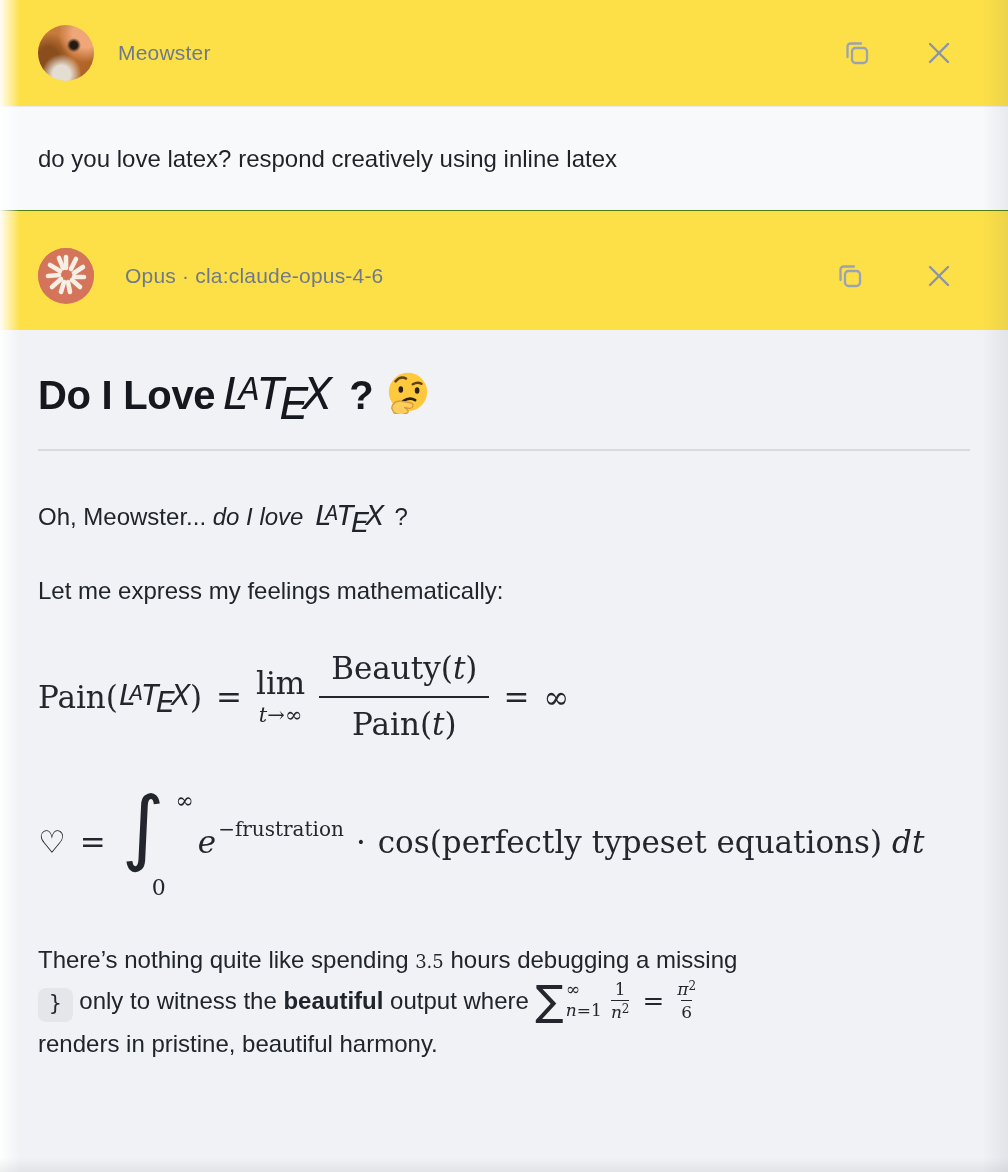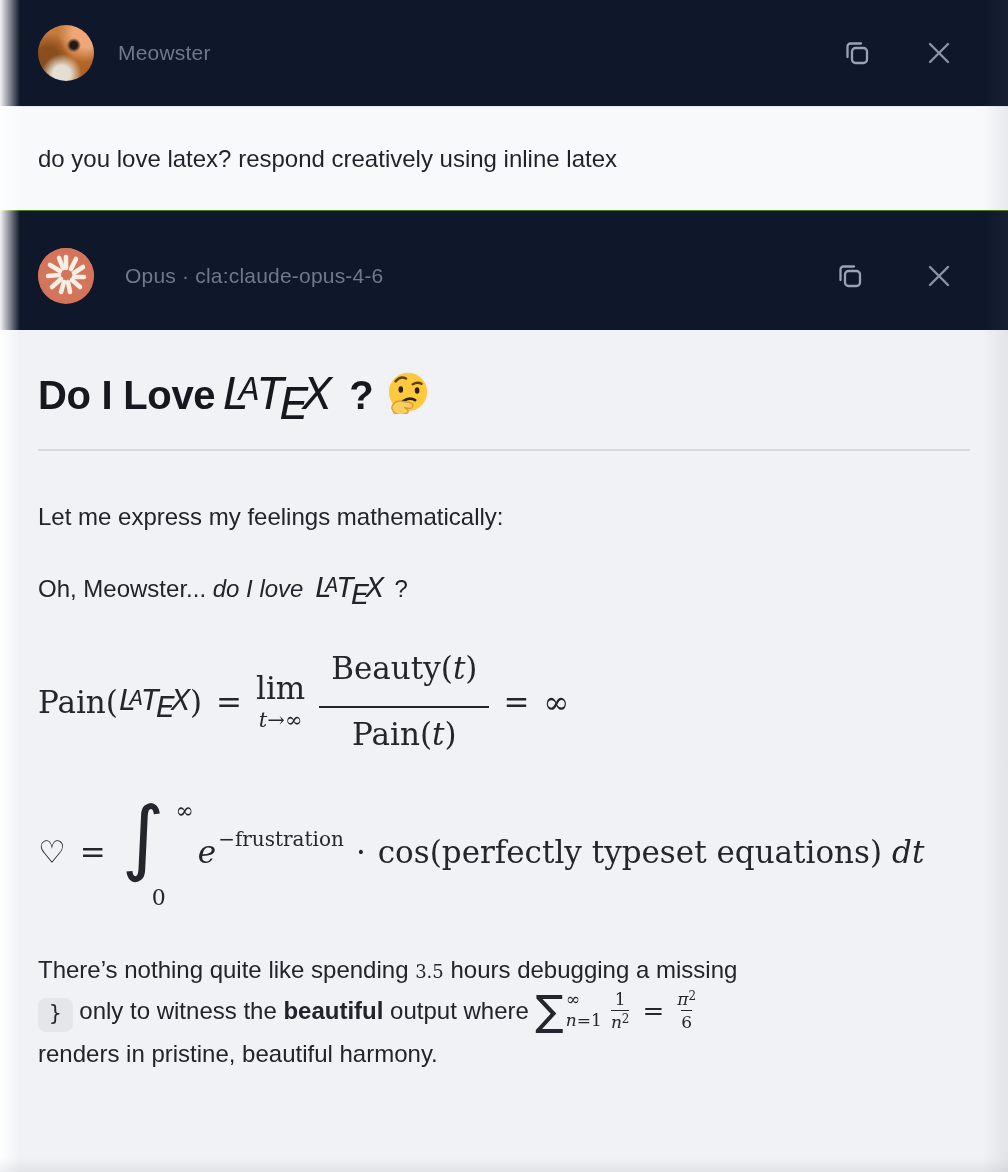--- a/index.html
+++ b/index.html
@@ -8,21 +8,21 @@
     width:1008px; height:1172px; overflow:hidden; background:#ffffff;
     font-family:"Liberation Sans", sans-serif; color:#1f2328; position:relative;
   }
   .pane { position:relative; width:1008px; height:1172px; }
   .edge-left, .edge-right, .edge-bottom { position:absolute; pointer-events:none; z-index:50; }
   .edge-left { left:0; top:0; bottom:0; width:20px; background:linear-gradient(to right, rgba(255,255,255,.95), rgba(255,255,255,0)); }
   .edge-right { right:0; top:0; bottom:0; width:26px; background:linear-gradient(to left, rgba(90,100,115,.10), rgba(90,100,115,0)); }
   .edge-bottom { left:0; right:0; bottom:0; height:14px; background:linear-gradient(to top, rgba(90,100,115,.10), rgba(90,100,115,0)); }
 
   
-  .header-row { height:106px; background:#0f172a; display:flex; align-items:center; padding:0 52px 0 38px; }
+  .header-row { height:106px; background:#fde047; display:flex; align-items:center; padding:0 52px 0 38px; }
   .assistant-header { height:119px; padding-top:10px;gap:7px; }
   .avatar { width:56px; height:56px; border-radius:50%; flex:0 0 56px; margin-right:24px; overflow:hidden; }
   .cat-avatar {
     background:
       radial-gradient(circle at 64% 36%, #241a12 0 7%, rgba(36,26,18,0) 14%),
       radial-gradient(circle at 42% 88%, #e3ddd2 0 15%, rgba(227,221,210,0) 34%),
       radial-gradient(circle at 86% 16%, #efa779 0 20%, rgba(239,167,121,0) 42%),
       radial-gradient(circle at 18% 58%, #8a4d1d 0 18%, rgba(138,77,29,0) 44%),
       linear-gradient(135deg, #cd8244, #bd6e2f 55%, #a85c22);
   }
@@ -57,21 +57,21 @@
 
   
   .math { font-family:"DejaVu Serif","DejaVu Sans","Liberation Serif",serif; color:#23262c; }
   .eq { display:flex; align-items:center; font-size:31px; margin:42px 0 46px; }
   .eq .rel { margin:0 14px; }
   .mit { font-style:italic; }
   .lim { display:inline-flex; flex-direction:column; align-items:center; line-height:1; }
   .lim-sub { font-size:21px; margin-top:6px; display:inline-flex; align-items:center; }
   .frac { display:inline-flex; flex-direction:column; align-items:stretch; text-align:center;
           line-height:1.15; margin-left:14px; }
-  .frac-num { padding:0 12px 19px; }
+  .frac-num { padding:0 12px 9px; }
   .frac-den { border-top:2px solid #23262c; padding:9px 12px 0; }
   .eq1-logo { font-size:1em; }
   .int-wrap { position:relative; width:72px; height:108px; margin:0 4px 0 2px; }
   .int-glyph { position:absolute; left:0; top:-14px; font-size:82px; line-height:1.3;
                font-family:"DejaVu Sans",sans-serif; }
   .int-sup { position:absolute; right:0; top:0; font-size:22px; }
   .int-sub { position:absolute; left:30px; bottom:-4px; font-size:22px; }
   .exp-sup { font-size:20px; font-style:normal; position:relative; top:-17px; margin-left:2px; }
   .cdot { margin:0 12px; }
   .dt { margin-left:10px; }
@@ -180,28 +180,28 @@
           <path d="M29 17 q5 -3 9 -0.5" stroke="#5f4118" stroke-width="2.6" fill="none" stroke-linecap="round"></path>
           <ellipse cx="16.5" cy="22.5" rx="2.4" ry="3.4" fill="#2b2017"></ellipse>
           <ellipse cx="33.5" cy="23.5" rx="2.4" ry="3.4" fill="#2b2017"></ellipse>
           <path d="M19 34.5 q6.5 -4.5 12.5 -1" stroke="#2b2017" stroke-width="2.8" fill="none" stroke-linecap="round"></path>
           <path d="M7 42 q1.5 -8 9.5 -7.5 l9 1.5 q4.5 1 3.5 4 q-0.8 2.8 -5 2 l-4 -0.8 q6.5 3.6 2.8 6 q-7.5 3.4 -13.5 -0.6 z" fill="#fdce5c" stroke="#d79b3f" stroke-width="1.4"></path>
         </svg>
       </span>
     </h1>
     <hr class="title-rule">
 
-    <p>Let me express my feelings mathematically:</p>
-
     <p>
       <span>Oh, Meowster...</span>
       <span class="ital">do I love</span>
       <span class="latex-logo p-logo"><span>L</span><span class="lA">A</span><span>T</span><span class="lE">E</span><span>X</span></span>
       <span>?</span>
     </p>
+
+    <p>Let me express my feelings mathematically:</p>
 
     <div class="eq math">
       <span>Pain</span>
         <span>(</span>
         <span class="latex-logo eq1-logo"><span>L</span><span class="lA">A</span><span>T</span><span class="lE">E</span><span>X</span></span>
         <span>)</span>
       <span class="rel">=</span>
       <span class="lim">
         <span>lim</span>
         <span class="lim-sub">

